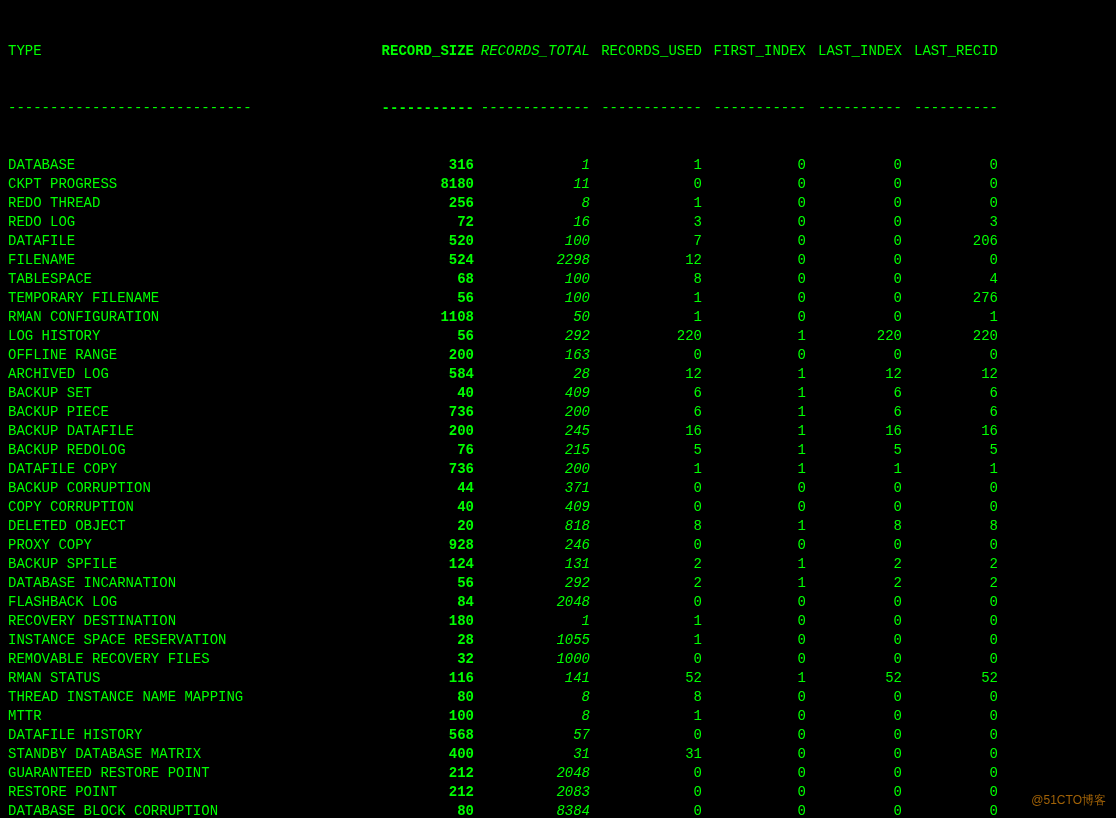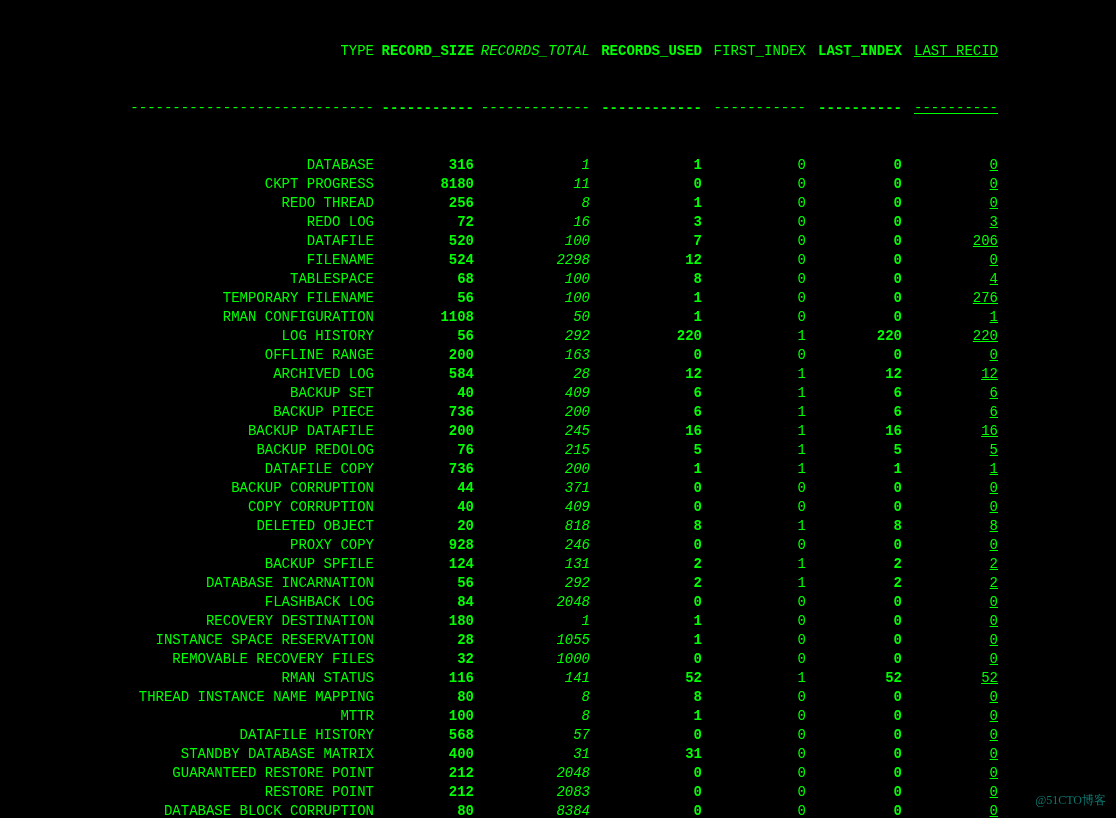--- a/index.html
+++ b/index.html
@@ -22,39 +22,39 @@
     .terminal {
       white-space: pre;
     }
     .data-row {
       display: flex;
       height: 19px;
     }
     .type-col {
       width: 366px;
       min-width: 366px;
-      text-align: right;
+      text-align: left;
       overflow: hidden;
     }
     .num-col {
       text-align: right;
     }
     .col-rec-size { width: 100px; font-weight: bold; }
     .col-rec-total { width: 116px; font-style: italic; }
-    .col-rec-used { width: 112px; font-weight: bold; }
+    .col-rec-used { width: 112px; }
     .col-first { width: 104px; }
-    .col-last { width: 96px; font-weight: bold; }
-    .col-recid { width: 96px; text-decoration: underline; }
+    .col-last { width: 96px; }
+    .col-recid { width: 96px; }
     .watermark {
       position: absolute;
       bottom: 8px;
       right: 10px;
-      color: #0f766e;
+      color: #a16207;
       font-size: 12px;
-      font-family: Liberation Serif, serif;
+      font-family: Liberation Sans, sans-serif;
     }
     .header-row {
       display: flex;
       height: 19px;
     }
     .sep-row {
       display: flex;
       height: 19px;
       margin-bottom: 0px;
     }

